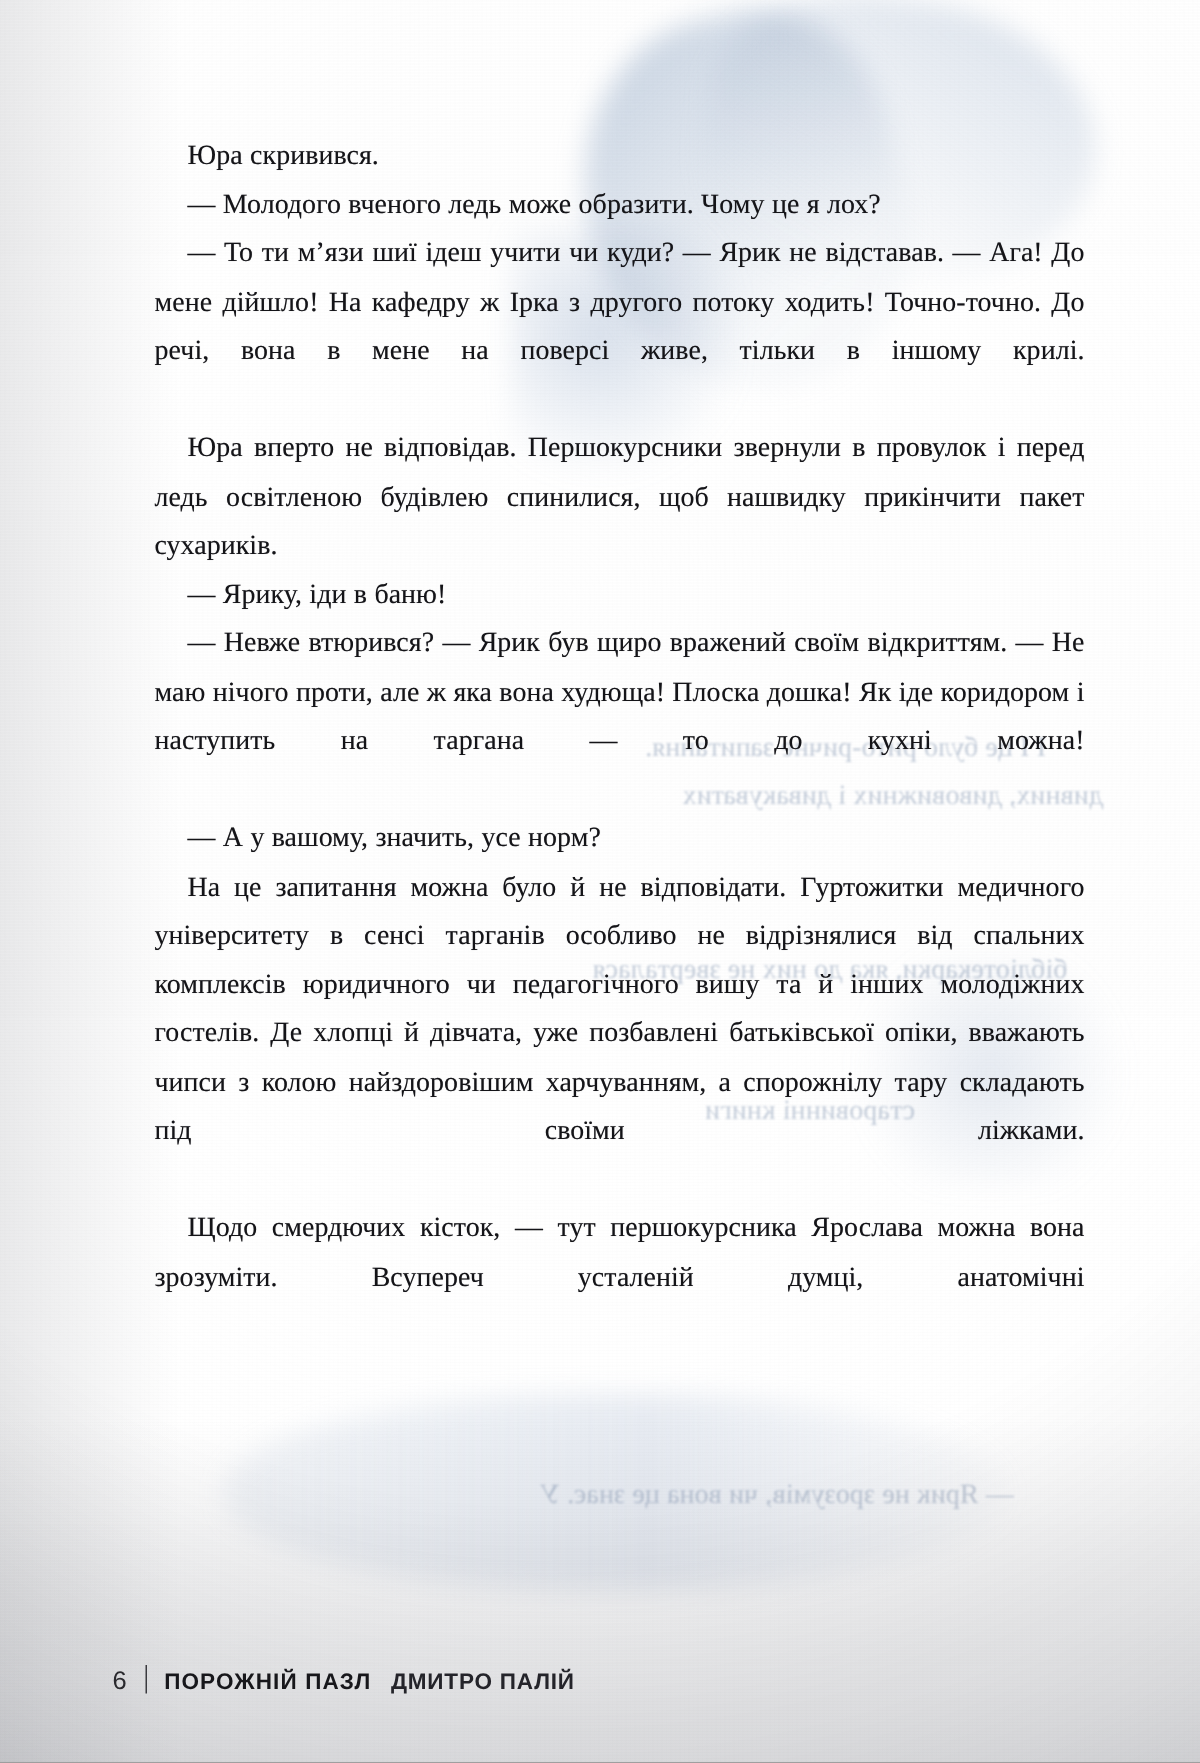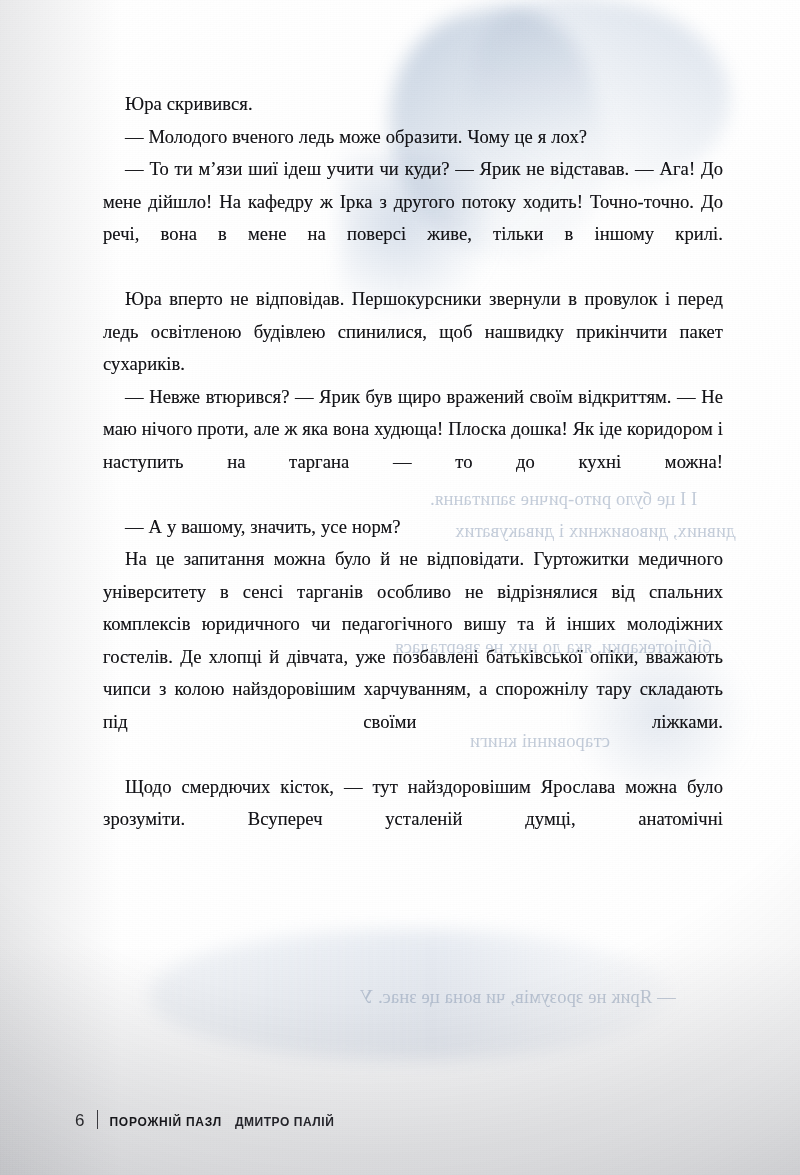--- a/index.html
+++ b/index.html
@@ -160,29 +160,29 @@
   .footer-divider {
     display: inline-block;
     width: 1.6px;
     height: 19px;
     background: #3a3a3f;
     margin: 0 11px 0 12px;
     transform: translateY(3px);
   }
   .footer-book-title {
     font-family: "Liberation Sans", "DejaVu Sans", sans-serif;
-    font-size: 12px;
+    font-size: 15px;
     font-weight: 700;
     color: #17171b;
     letter-spacing: .75px;
     text-transform: uppercase;
   }
   .footer-author {
     font-family: "Liberation Sans", "DejaVu Sans", sans-serif;
-    font-size: 12px;
+    font-size: 15px;
     font-weight: 600;
     color: #24242a;
     letter-spacing: .55px;
     text-transform: uppercase;
     margin-left: 13px;
   }
 </style>
 </head>
 <body>
 
@@ -207,24 +207,25 @@
   <div class="paper-vignette"></div>
   <div class="paper-left-shade"></div>
   <div class="paper-bottom-shade"></div>
   <div class="paper-grain"></div>
 
   <div class="text-column">
       <p class="para">Юра скривився.</p>
       <p class="para">— Молодого вченого ледь може образити. Чому це я лох?</p>
       <p class="para last-line-stretch">— То ти м’язи шиї ідеш учити чи куди? — Ярик не відставав. — Ага! До мене дійшло! На кафедру ж Ірка з другого потоку ходить! Точно-точно. До речі, вона в мене на поверсі живе, тільки в іншому крилі.</p>
       <p class="para">Юра вперто не відповідав. Першокурсники звернули в провулок і перед ледь освітленою будівлею спинилися, щоб нашвидку прикінчити пакет сухариків.</p>
+      <p class="para">— Ярику, іди в баню!</p>
       <p class="para last-line-stretch">— Невже втюрився? — Ярик був щиро вражений своїм відкриттям. — Не маю нічого проти, але ж яка вона худюща! Плоска дошка! Як іде коридором і наступить на таргана — то до кухні можна!</p>
       <p class="para">— А у вашому, значить, усе норм?</p>
       <p class="para last-line-stretch">На це запитання можна було й не відповідати. Гуртожитки медичного університету в сенсі тарганів особливо не відрізнялися від спальних комплексів юридичного чи педагогічного вишу та й інших молодіжних гостелів. Де хлопці й дівчата, уже позбавлені батьківської опіки, вважають чипси з колою найздоровішим харчуванням, а спорожнілу тару складають під своїми ліжками.</p>
-      <p class="para last-line-stretch">Щодо смердючих кісток, — тут найздоровішим Ярослава можна було зрозуміти. Всупереч усталеній думці, анатомічні</p>
+      <p class="para last-line-stretch">Щодо смердючих кісток, — тут першокурсника Ярослава можна вона зрозуміти. Всупереч усталеній думці, анатомічні</p>
     </div>
 
   <div class="footer">
     <span class="footer-page-number">6</span>
     <span class="footer-divider"></span>
     <span class="footer-book-title">ПОРОЖНІЙ ПАЗЛ</span>
     <span class="footer-author">ДМИТРО ПАЛІЙ</span>
   </div>
 
 </div>

